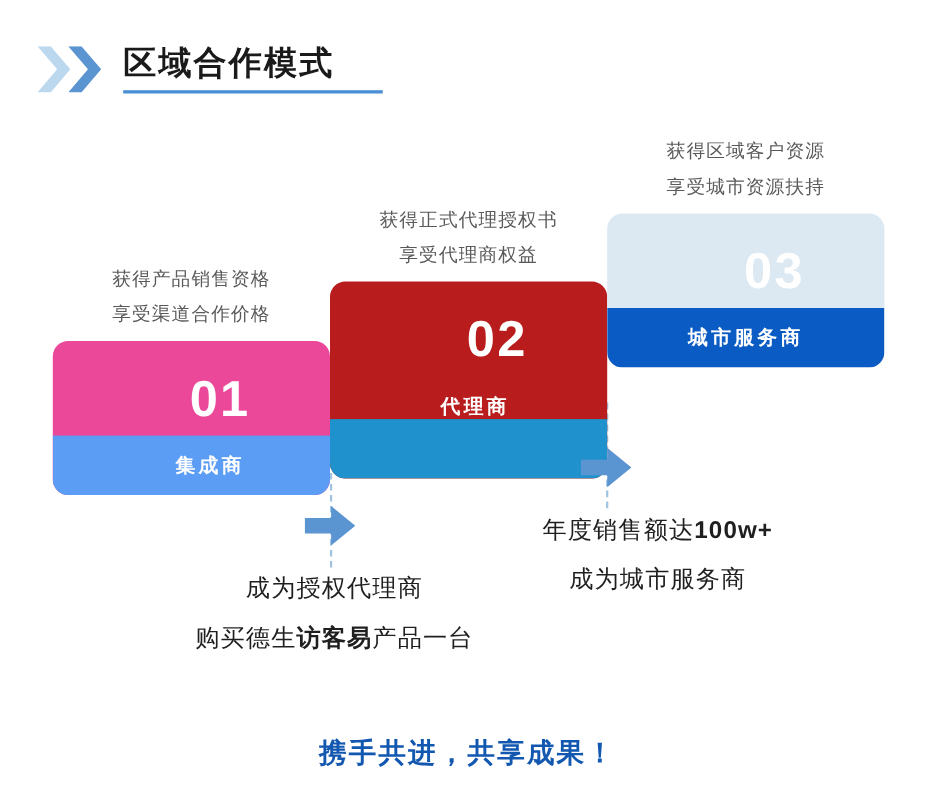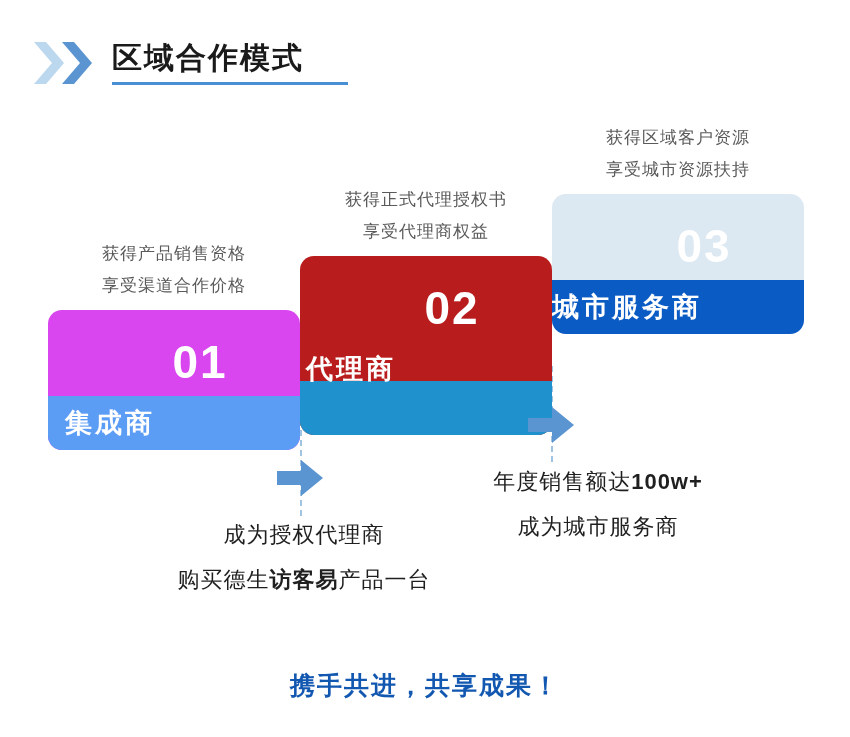--- a/index.html
+++ b/index.html
@@ -92,40 +92,41 @@
     color: #ffffff;
     font-size: 46px;
     font-weight: bold;
     letter-spacing: 2px;
     line-height: 52px;
   }
   .card-label {
     position: absolute;
     left: 0;
     width: 100%;
+    text-align: center;
     color: #ffffff;
-    font-size: 27px;
+    font-size: 18px;
     font-weight: bold;
     letter-spacing: 3px;
     line-height: 30px;
   }
   .card-foot {
     position: absolute;
     left: 0;
     bottom: 0;
     width: 100%;
   }
 
   
   .card-1 {
     left: 48px;
     top: 310px;
     width: 252px;
     height: 140px;
-    background: #d946ef;
+    background: #ec4899;
   }
   .card-1 .card-foot { height: 54px; background: #5b9cf5; }
   .card-1 .card-num  { top: 26px; padding-left: 26px; }
   .card-1 .card-label{ top: 98px; padding-left: 17px; }
 
   
   .card-2 {
     left: 300px;
     top: 256px;
     width: 252px;

